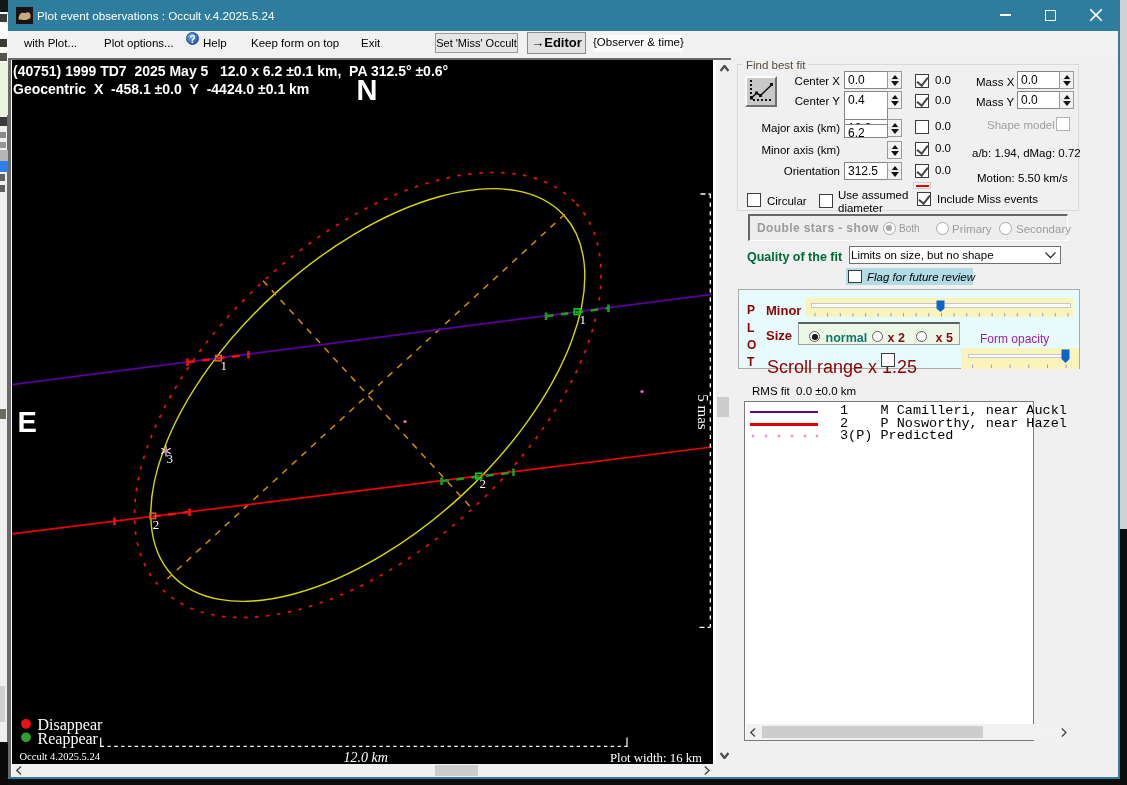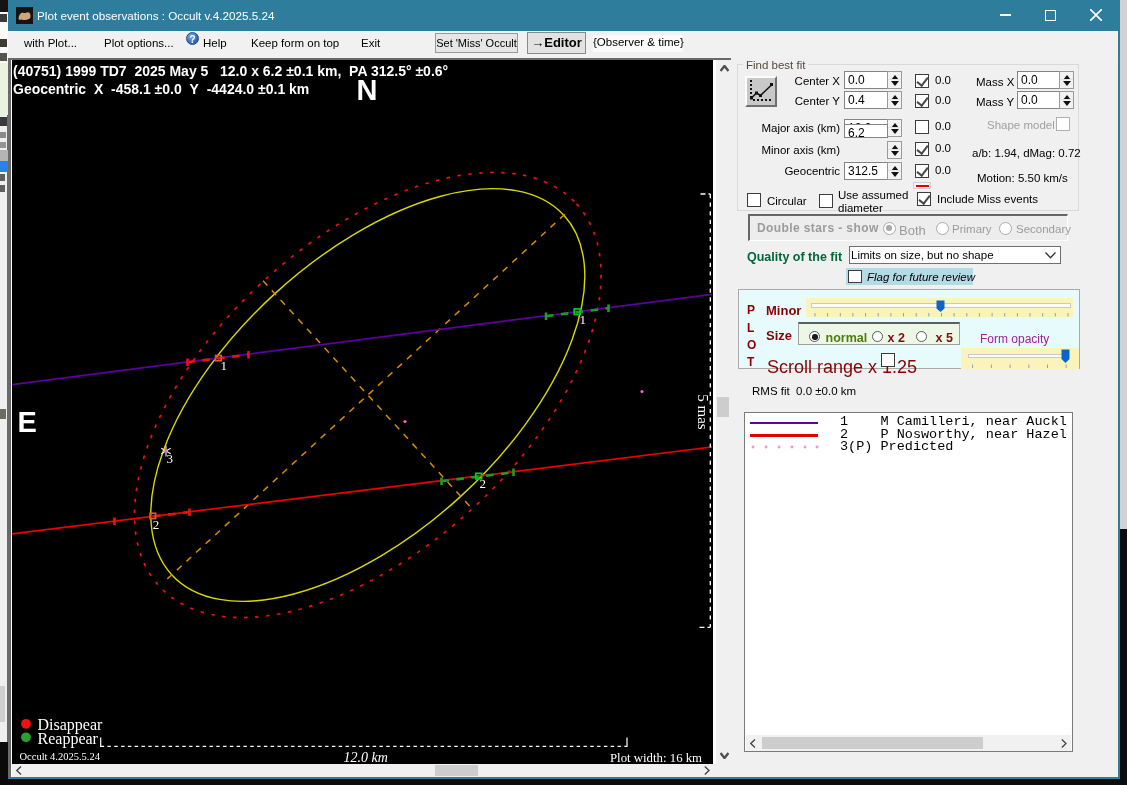--- a/index.html
+++ b/index.html
@@ -209,27 +209,27 @@
             <rect x="8" y="13.5" width="3" height="3"></rect>
             <rect x="12" y="16" width="3" height="3"></rect>
             <rect x="23" y="5" width="3" height="3"></rect>
           </g>
       </svg>
     </div>
     <div class="lbl" style="left:43px;top:17px;width:60px;text-align:right">Center X</div>
     <div class="lbl" style="left:43px;top:37px;width:60px;text-align:right">Center Y</div>
     <div class="lbl" style="left:18px;top:64px;width:85px;text-align:right">Major axis (km)</div>
     <div class="lbl" style="left:18px;top:86px;width:85px;text-align:right">Minor axis (km)</div>
-    <div class="lbl" style="left:33px;top:107px;width:70px;text-align:right">Geocentric</div>
+    <div class="lbl" style="left:33px;top:107px;width:70px;text-align:right">Orientation</div>
     <div class="field" style="left:107px;top:13px;width:44px;height:18px">0.0</div>
       <div class="spin" style="left:150px;top:13px;height:18px">
         <i class="up"></i>
         <i class="dn"></i>
       </div>
-    <div class="field" style="left:107px;top:33px;width:44px;height:18px">0.4</div>
+    <div class="field" style="left:107px;top:33px;width:44px;height:32px">0.4</div>
       <div class="spin" style="left:150px;top:33px;height:18px">
         <i class="up"></i>
         <i class="dn"></i>
       </div>
     <div class="field" style="left:107px;top:61px;width:44px;height:18px">12.0</div>
       <div class="spin" style="left:150px;top:61px;height:18px">
         <i class="up"></i>
         <i class="dn"></i>
       </div>
     <div class="field" style="left:107px;top:66px;width:44px;height:14px">6.2</div>
@@ -273,21 +273,21 @@
     <div class="cb" style="left:10px;top:135px"></div>
       <div class="lbl" style="left:30px;top:137px">Circular</div>
     <div class="cb" style="left:82px;top:136px"></div>
     <div class="lbl" style="left:101px;top:131px;line-height:13px">Use assumed<br>diameter</div>
     <div class="cb chk" style="left:180px;top:134px"></div>
       <div class="lbl" style="left:200px;top:135px">Include Miss events</div>
 
     <div class="abs" style="left:11px;top:156px;width:320px;height:27px;background:#ededed;border-top:2px solid #666;border-left:2px solid #666;border-right:1px solid #fff;border-bottom:1px solid #fff"></div>
     <div class="abs" style="left:20px;top:163px;font-size:12px;font-weight:bold;color:#9b9b9b;letter-spacing:0.4px">Double stars - show</div>
     <div class="radio gray sel" style="left:146px;top:164px"></div>
-      <div class="lbl" style="left:162px;top:165px;color:#9b9b9b;font-size:13px">Both</div>
+      <div class="lbl" style="left:162px;top:165px;color:#9b9b9b;font-size:10px">Both</div>
     <div class="radio gray" style="left:199px;top:164px"></div>
       <div class="lbl" style="left:215px;top:165px;color:#9b9b9b;font-size:11.5px">Primary</div>
     <div class="radio gray" style="left:262px;top:164px"></div>
       <div class="lbl" style="left:279px;top:165px;color:#9b9b9b;font-size:11.5px">Secondary</div>
 
     <div class="abs" style="left:10px;top:192px;font-size:12.5px;font-weight:bold;color:#006837">Quality of the fit</div>
     <div class="abs" style="left:112px;top:188px;width:212px;height:18px;background:#fff;border:1px solid #707070"></div>
     <div class="abs" style="left:114px;top:191px;font-size:11.5px">Limits on size, but no shape</div>
     <svg class="abs" style="left:308px;top:194px" width="11" height="7">
         <path d="M0.5,0.5 L5.5,5.7 L10.5,0.5" fill="none" stroke="#333" stroke-width="1.3"></path>
@@ -328,21 +328,21 @@
               <line x1="236.7" y1="15" x2="236.7" y2="18.5"></line>
               <line x1="249.3" y1="15" x2="249.3" y2="18.5"></line>
               <line x1="262" y1="15" x2="262" y2="18.5"></line>
           </g>
           <path d="M130.5,2.5 h8 v8 l-4,3.5 l-4,-3.5 Z" fill="#0c64c8"></path>
         </svg>
       </div>
       <div class="abs" style="left:27px;top:38px;font-size:13px;font-weight:bold;color:#8b0000">Size</div>
       <div class="abs" style="left:59px;top:32px;width:162px;height:23px;background:#edf7e6;border:1px solid #a0a0a0;border-top:2px solid #5f5f5f">
         <div class="radio sel" style="left:10px;top:7px;width:11px;height:11px"></div>
-          <div class="abs" style="left:26.5px;top:7px;font-size:12.5px;font-weight:bold;color:#4d7c0f">normal</div>
+          <div class="abs" style="left:26.5px;top:7px;font-size:12.5px;font-weight:bold;color:#0f766e">normal</div>
         <div class="radio" style="left:72.5px;top:7px;width:11px;height:11px"></div>
           <div class="abs" style="left:88.5px;top:7px;font-size:12.5px;font-weight:bold;color:#7b1010">x 2</div>
         <div class="radio" style="left:117px;top:7px;width:11px;height:11px"></div>
           <div class="abs" style="left:136.5px;top:7px;font-size:12.5px;font-weight:bold;color:#7b1010">x 5</div>
       </div>
       <div class="abs" style="left:241px;top:41.5px;font-size:12px;font-weight:normal;color:#a020a0">Form opacity</div>
       <div class="abs" style="left:28px;top:66.5px;font-size:18px;font-weight:normal;color:#8b0000">Scroll range x 1.25</div>
       <div class="cb" style="left:142px;top:63px"></div>
       <div class="abs" style="left:222px;top:57.5px;width:118px;height:21px;background:#faf3bc">
         <div class="abs" style="left:7px;top:6px;width:100px;height:4px;background:#fbfbfb;border:1px solid #c9c9c9"></div>
@@ -355,21 +355,21 @@
               <line x1="86.5" y1="16.5" x2="86.5" y2="20"></line>
               <line x1="105.2" y1="16.5" x2="105.2" y2="20"></line>
           </g>
           <path d="M100.5,1.5 h8 v9.5 l-4,4 l-4,-4 Z" fill="#0c64c8"></path>
         </svg>
       </div>
     </div>
 
     <div class="abs" style="left:15px;top:327px;font-size:11.5px">RMS fit&nbsp; 0.0 ±0.0&nbsp;km</div>
 
-    <div class="abs" style="left:7px;top:354px;width:329px;height:340px;background:#fff;border:1px solid #7a7a7a">
+    <div class="abs" style="left:7px;top:343px;width:290px;height:340px;background:#fff;border:1px solid #7a7a7a">
       <div class="abs" style="left:5px;top:8.5px;width:68px;height:2.3px;background:#5a0890"></div>
       <div class="abs" style="left:5px;top:21.3px;width:68px;height:2.3px;background:#e00000"></div>
       <svg class="abs" style="left:5px;top:31px" width="70" height="6">
         <g fill="#ff8fcf">
             <circle cx="3" cy="3" r="1.4"></circle>
             <circle cx="16" cy="3" r="1.4"></circle>
             <circle cx="29" cy="3" r="1.4"></circle>
             <circle cx="42" cy="3" r="1.4"></circle>
             <circle cx="55" cy="3" r="1.4"></circle>
             <circle cx="67" cy="3" r="1.4"></circle>

